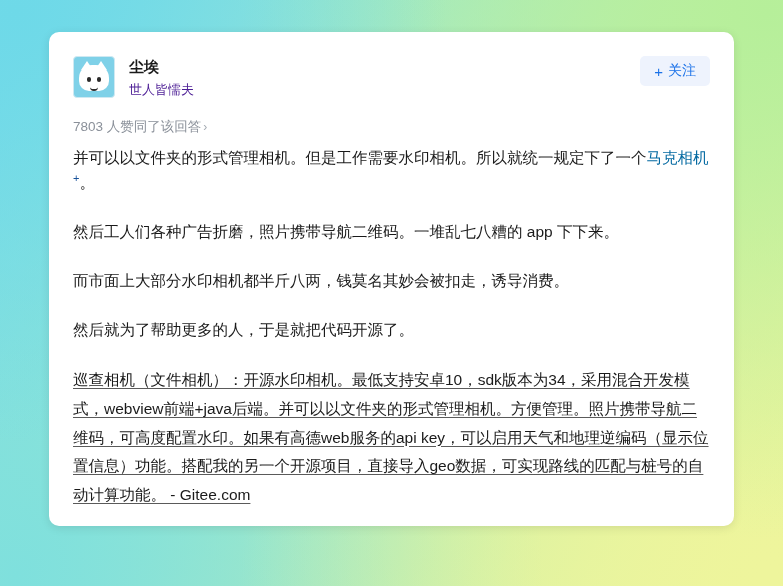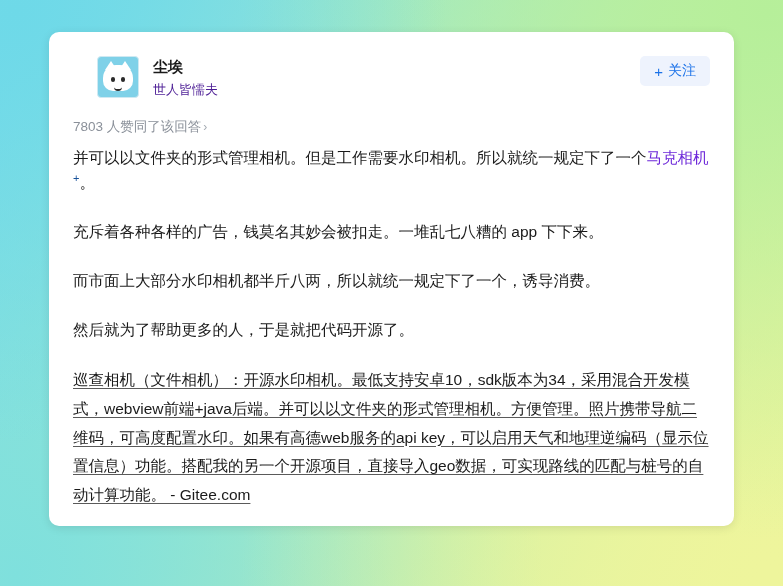--- a/index.html
+++ b/index.html
@@ -33,21 +33,20 @@
     border-radius: 10px;
     box-shadow: 0 2px 10px rgba(0,0,0,0.10);
     box-sizing: border-box;
     overflow: hidden;
   }
   .header {
     position: relative;
     padding: 24px 24px 0 24px;
     display: flex;
     align-items: flex-start;
-    margin-left: 24px;
   }
   .avatar {
     width: 42px;
     height: 42px;
     border-radius: 4px;
     background: #7fd1e8;
     flex: 0 0 auto;
     position: relative;
     overflow: hidden;
     border: 1px solid #cfe9f2;
@@ -151,21 +150,21 @@
     font-size: 15.5px;
     line-height: 1.55;
   }
   .content p {
     margin: 0 0 25px 0;
   }
   .content p.tight {
     margin-bottom: 24px;
   }
   .link-blue {
-    color: #6d28d9;
+    color: #0369a1;
     text-decoration: none;
   }
   .sup {
     font-size: 11px;
     vertical-align: super;
     color: #175199;
   }
   .last-block {
     margin-top: 10px;
     font-size: 15.5px;
@@ -206,19 +205,19 @@
 
   <div class="voters">
     <span>7803 人赞同了该回答</span>
     <span class="chev">›</span>
   </div>
 
   <div class="content">
     <p>
       <span>并可以以文件夹的形式管理相机。但是工作需要水印相机。所以就统一规定下了一个</span><a class="link-blue" href="#">马克相机</a><span class="sup">+</span><span>。</span>
     </p>
-    <p>充斥着各种各样的广告，钱莫名其妙会被扣走。一堆乱七八糟的 app 下下来。</p>
-    <p>而市面上大部分水印相机都半斤八两，所以就统一规定下了一个，诱导消费。</p>
+    <p>然后工人们各种广告折磨，照片携带导航二维码。一堆乱七八糟的 app 下下来。</p>
+    <p>而市面上大部分水印相机都半斤八两，钱莫名其妙会被扣走，诱导消费。</p>
     <p class="tight">然后就为了帮助更多的人，于是就把代码开源了。</p>
     <div class="last-block underlined">巡查相机（文件相机）：开源水印相机。最低支持安卓10，sdk版本为34，采用混合开发模式，webview前端+java后端。并可以以文件夹的形式管理相机。方便管理。照片携带导航二维码，可高度配置水印。如果有高德web服务的api key，可以启用天气和地理逆编码（显示位置信息）功能。搭配我的另一个开源项目，直接导入geo数据，可实现路线的匹配与桩号的自动计算功能。 - Gitee.com</div>
   </div>
 
 </div>
 
 </body></html>

